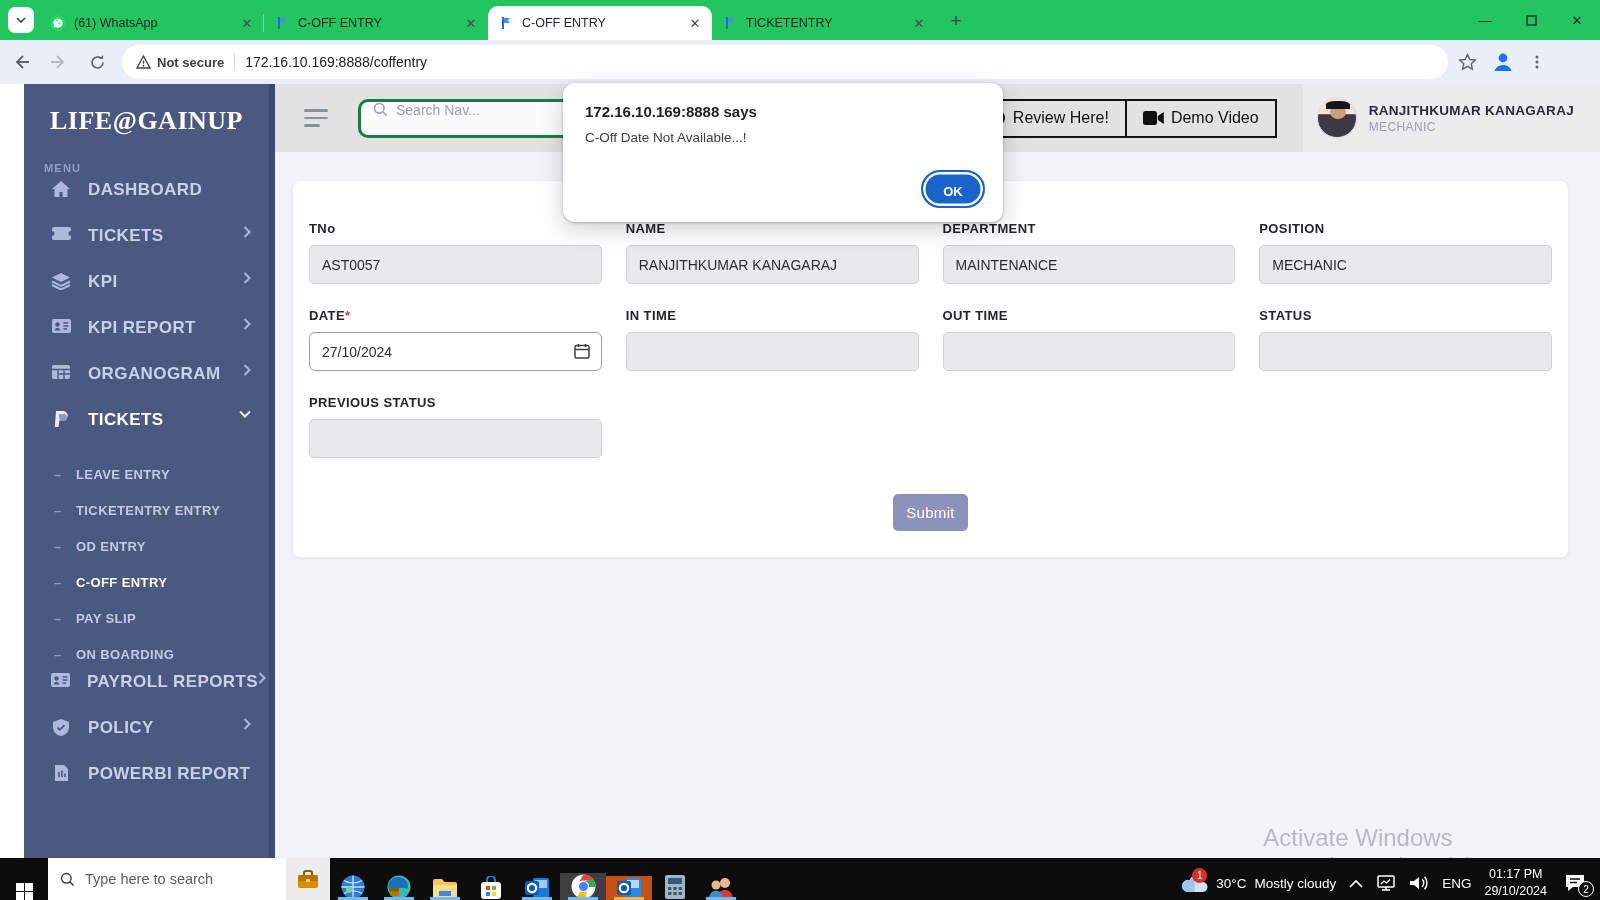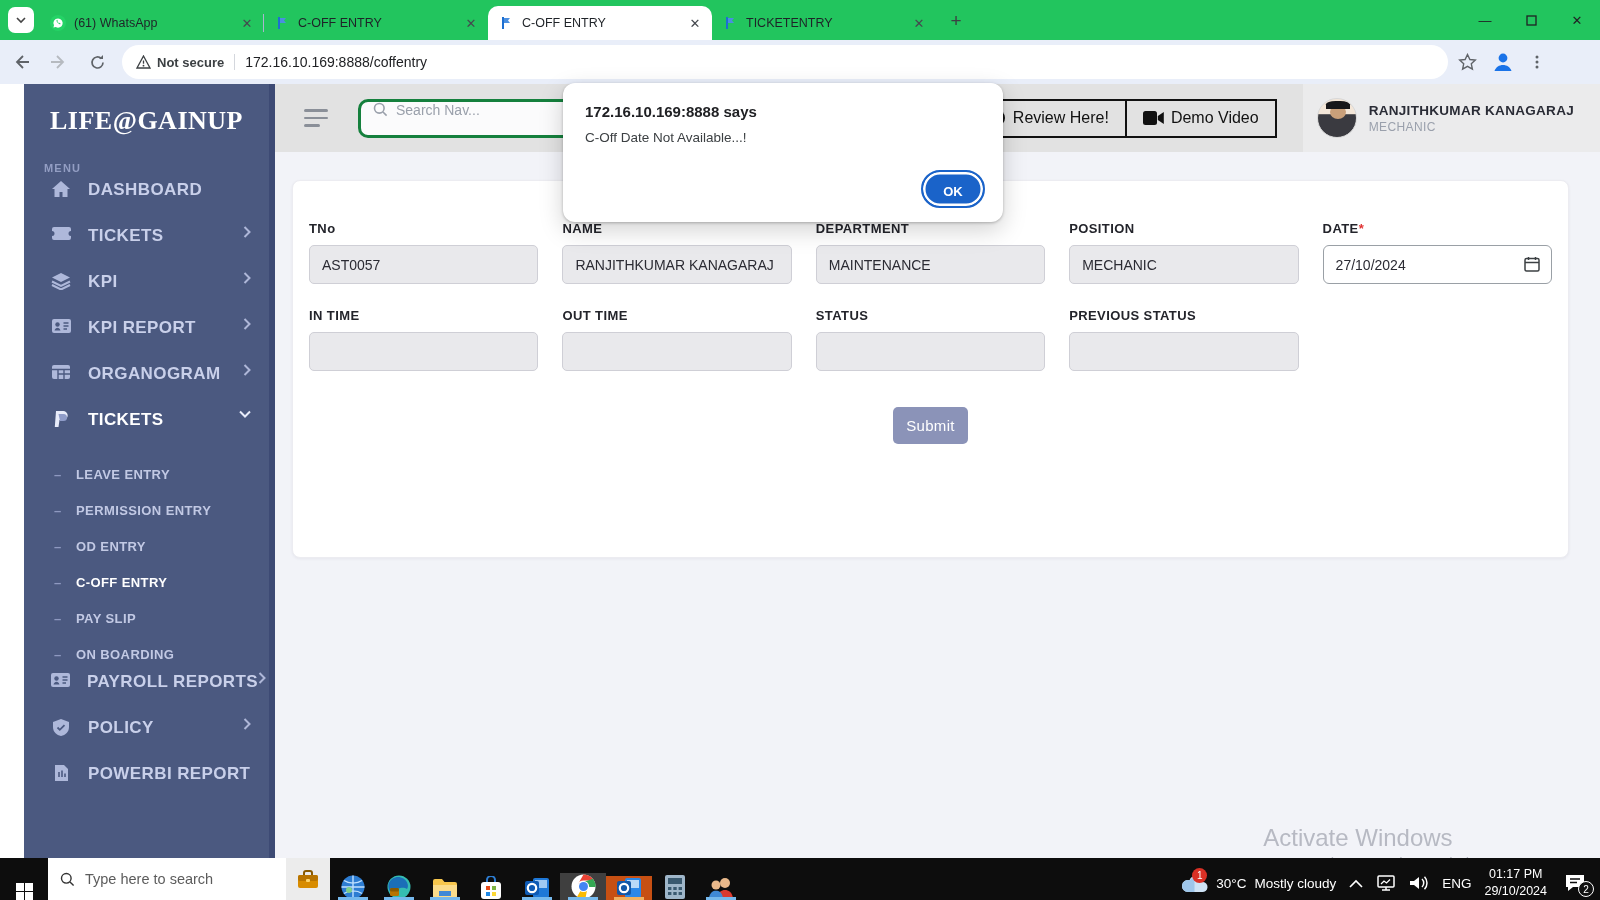--- a/index.html
+++ b/index.html
@@ -61,21 +61,21 @@
   .avatar { width:40px; height:40px; border-radius:50%; background:linear-gradient(#f3e6d8 40%,#3a3a40 41%); position:relative; overflow:hidden; flex:none; border:1px solid #d8d8d8; }
   .avatar::before { content:""; position:absolute; left:12px; top:6px; width:16px; height:14px; border-radius:50%; background:#caa07a; }
   .avatar::after { content:""; position:absolute; left:8px; top:2px; width:24px; height:8px; border-radius:40% 40% 0 0; background:#17171a; }
   .pname { margin-left:12px; }
   .pname .nm { font-size:13.5px; font-weight:bold; color:#2a2c36; letter-spacing:.3px; white-space:nowrap; }
   .pname .rl { font-size:12px; color:#9aa0ac; letter-spacing:.4px; margin-top:2px; }
 
   
   .content { flex:1; position:relative; }
   .card { position:absolute; left:17px; top:28px; width:1277px; background:#fff; border:1px solid #ececf1; border-radius:8px; box-shadow:0 1px 3px rgba(40,40,60,.06); padding:40px 16px 16px 16px; height:378px; }
-  .form-grid { display:grid; grid-template-columns:repeat(5,1fr); column-gap:24px; }
+  .form-grid { display:grid; grid-template-columns:repeat(4,1fr); column-gap:24px; }
   .fld { margin-bottom:24px; }
   .flabel { font-size:13px; font-weight:bold; color:#23242b; letter-spacing:.4px; margin-bottom:9px; }
   .flabel .req { color:#e03131; }
   .fld input { width:100%; height:39px; border-radius:5px; border:1px solid #cfcfd6; background:#e9e9ec; padding:0 12px; font-size:14px; color:#2b2b33; font-family:inherit; }
   .fld input.editable { background:#fff; border:1px solid #9aa0a6; border-radius:6px; }
   .datewrap { position:relative; }
   .datewrap .calico { position:absolute; right:12px; top:11px; }
   .submit-row { text-align:center; margin-top:12px; }
   .submit-btn { width:75px; height:37px; background:#8b93b8; color:#fff; border:none; border-radius:5px; font-size:15px; font-family:inherit; letter-spacing:.3px; }
 
@@ -308,21 +308,21 @@
             </svg>
           </span>
       </div>
 
       <div class="sub-item">
           <span class="dash">–</span>
           <span>LEAVE ENTRY</span>
         </div>
       <div class="sub-item">
           <span class="dash">–</span>
-          <span>PERMISSION ENTRY</span>
+          <span>TICKETENTRY ENTRY</span>
         </div>
       <div class="sub-item">
           <span class="dash">–</span>
           <span>OD ENTRY</span>
         </div>
       <div class="sub-item active">
           <span class="dash">–</span>
           <span>C-OFF ENTRY</span>
         </div>
       <div class="sub-item">

